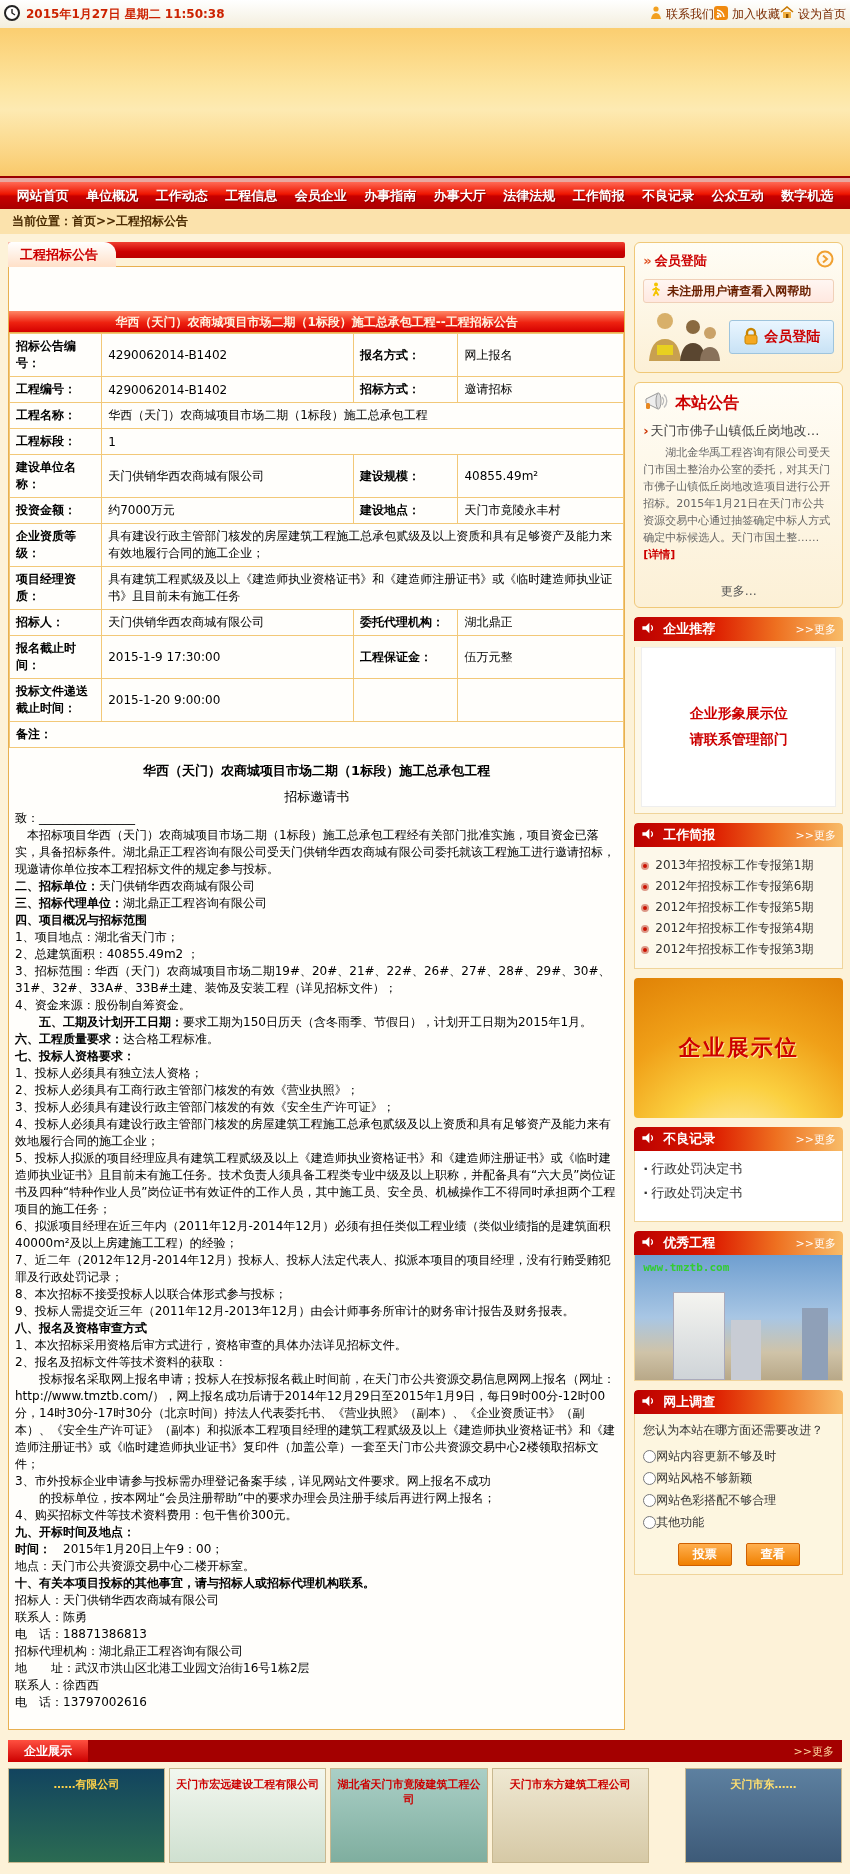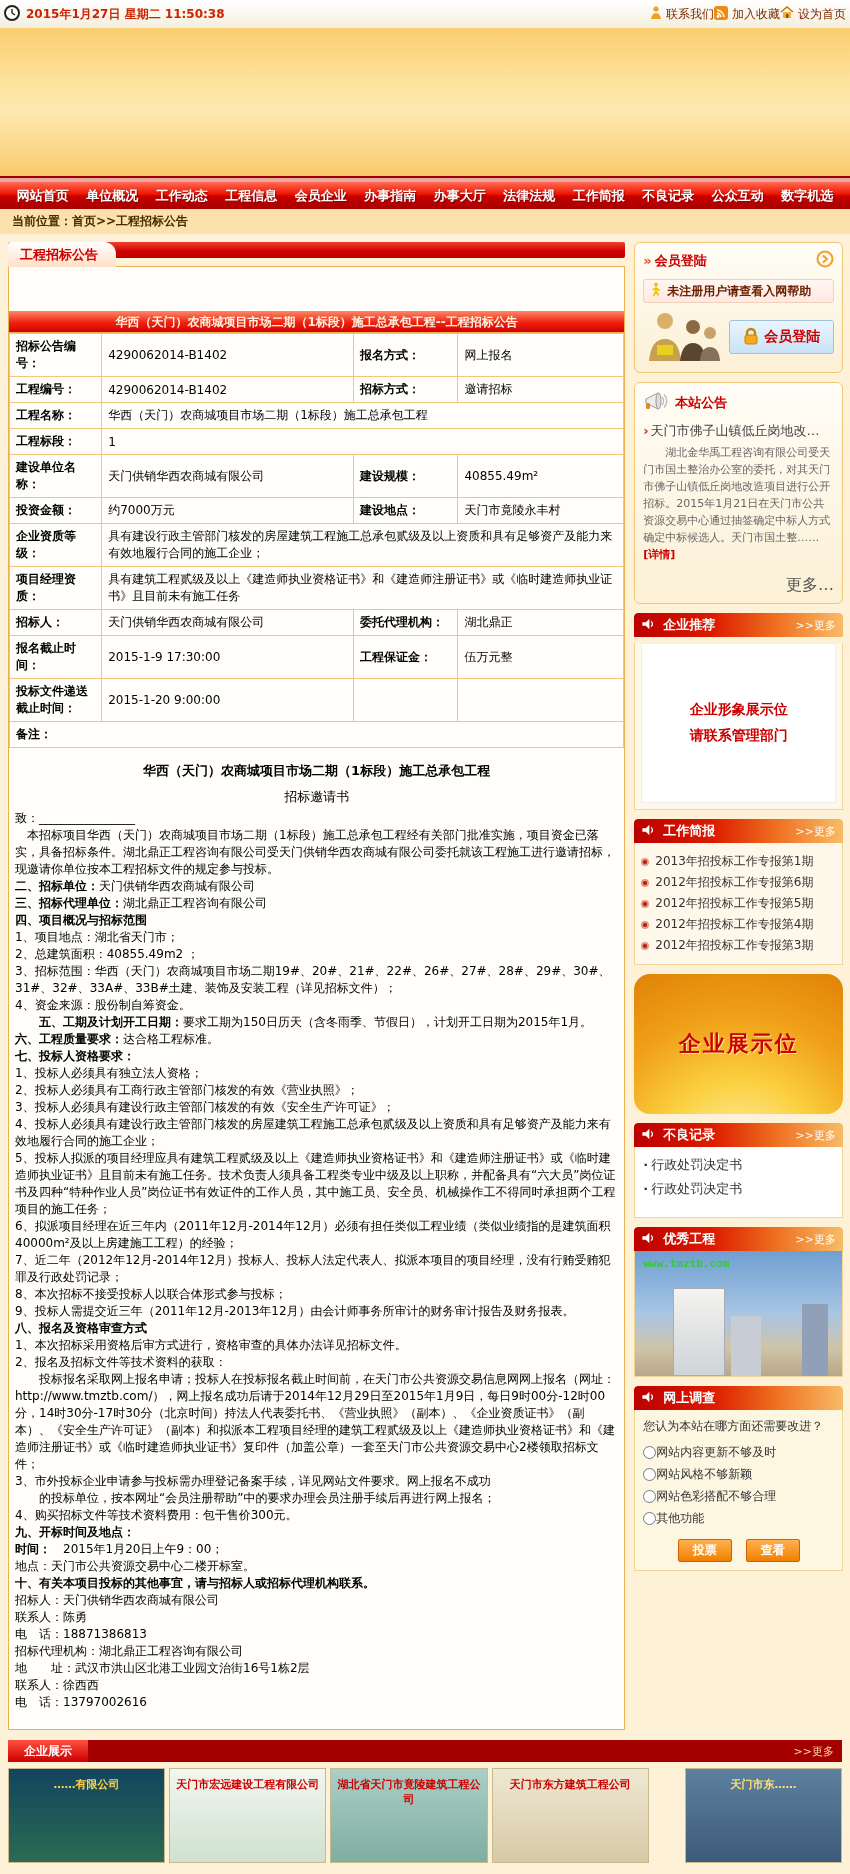--- a/index.html
+++ b/index.html
@@ -56,47 +56,47 @@
   .login-head { display:flex; justify-content:space-between; align-items:center; }
   .login-title { color:#cc0000; font-size:13px; font-weight:bold; }
   .login-title .pfx { color:#e05020; margin-right:3px; }
   .login-help { margin-top:7px; background:linear-gradient(#fff6f2,#ffe8e0); border:1px solid #f0d0b8; border-radius:3px;
     height:24px; display:flex; align-items:center; gap:5px; padding:0 6px; color:#6a2000; font-size:12px; font-weight:bold; cursor:pointer; }
   .login-row { margin-top:6px; display:flex; align-items:center; gap:6px; }
   .login-btn { flex:1; height:34px; background:linear-gradient(#eaf6ff,#c8e2f5); border:1px solid #9ec4dd; border-radius:3px;
     display:flex; align-items:center; justify-content:center; gap:5px; color:#cc0000; font-size:14px; font-weight:bold; cursor:pointer; }
 
   .notice-head { display:flex; align-items:center; gap:6px; }
-  .notice-head .t { color:#cc0000; font-size:13px; font-weight:bold; }
+  .notice-head .t { color:#cc0000; font-size:16px; font-weight:bold; }
   .notice-link { margin-top:6px; font-size:13px; color:#444; cursor:pointer; }
   .notice-link .arr { color:#cc3300; font-weight:bold; margin-right:2px; }
   .notice-para { margin-top:4px; font-size:11px; line-height:17px; color:#666; }
   .notice-para .detail { color:#cc0000; font-weight:bold; cursor:pointer; }
-  .notice-more { text-align:right; font-size:16px; color:#555; margin-top:12px; cursor:pointer; }
+  .notice-more { text-align:center; font-size:12px; color:#555; margin-top:20px; cursor:pointer; }
 
   .sec { border-radius:4px 4px 0 0; overflow:hidden; }
   .sec-head { height:24px; display:flex; align-items:center; padding:0 7px; gap:7px;
     background:linear-gradient(90deg,#bb0000 0%,#dd1c00 38%,#ee7020 68%,#f8bc68 100%); border-radius:4px 4px 0 0; }
   .sec-head .t { color:#fff; font-size:13px; font-weight:bold; flex:1; }
   .sec-head .more { color:#fff; font-size:11px; cursor:pointer; }
   .sec-body { border:1px solid #f0d49a; border-top:none; background:#fdf8ea; }
 
   .showcase-inner { margin:6px; background:#fff; border:1px solid #eee; height:160px;
     display:flex; flex-direction:column; align-items:center; justify-content:center; gap:8px;
     color:#cc0000; font-size:14px; font-weight:bold; }
 
   ul.rlist { list-style:none; padding:8px 6px; }
   ul.rlist li { display:flex; align-items:center; gap:6px; font-size:12px; color:#333; line-height:21px; cursor:pointer; }
   .dotic { width:8px; height:8px; border-radius:50%; background:#cc1100; border:2px solid #dd9988; flex:0 0 auto; }
 
   ul.blist { list-style:none; padding:6px 8px 16px 8px; background:#fff; }
   ul.blist li { font-size:13px; color:#333; line-height:24px; cursor:pointer; }
   ul.blist li::before { content:"·"; margin-right:3px; font-weight:bold; }
 
-  .gold-banner { height:140px; border-radius:16px;
+  .gold-banner { height:140px; border-radius:4px;
     background:radial-gradient(circle at 50% 135%, #fff4c0 0%, #fbd040 38%, #f0a018 68%, #e08206 100%);
     display:flex; align-items:center; justify-content:center; }
   .gold-banner span { color:#cc0000; font-size:22px; font-weight:bold; letter-spacing:2px; text-shadow:1px 1px 0 #ffe9a0; }
 
   .photo { position:relative; height:125px; margin:0; background:linear-gradient(#6f9fd0 0%,#a8c6e4 50%,#cfc3a8 78%,#b8a888 100%); overflow:hidden; }
   .photo .wm { position:absolute; top:6px; left:8px; color:#33cc33; font-family:"DejaVu Sans Mono",monospace; font-size:11px; font-weight:bold; }
   .photo .b1 { position:absolute; left:38px; bottom:0; width:52px; height:88px; background:linear-gradient(#f4f4f0,#cfd4d8); border:1px solid #aab; }
   .photo .b2 { position:absolute; left:96px; bottom:0; width:30px; height:60px; background:#c8ccd4; }
   .photo .b3 { position:absolute; right:14px; bottom:0; width:26px; height:72px; background:#8fa0b8; }
 

